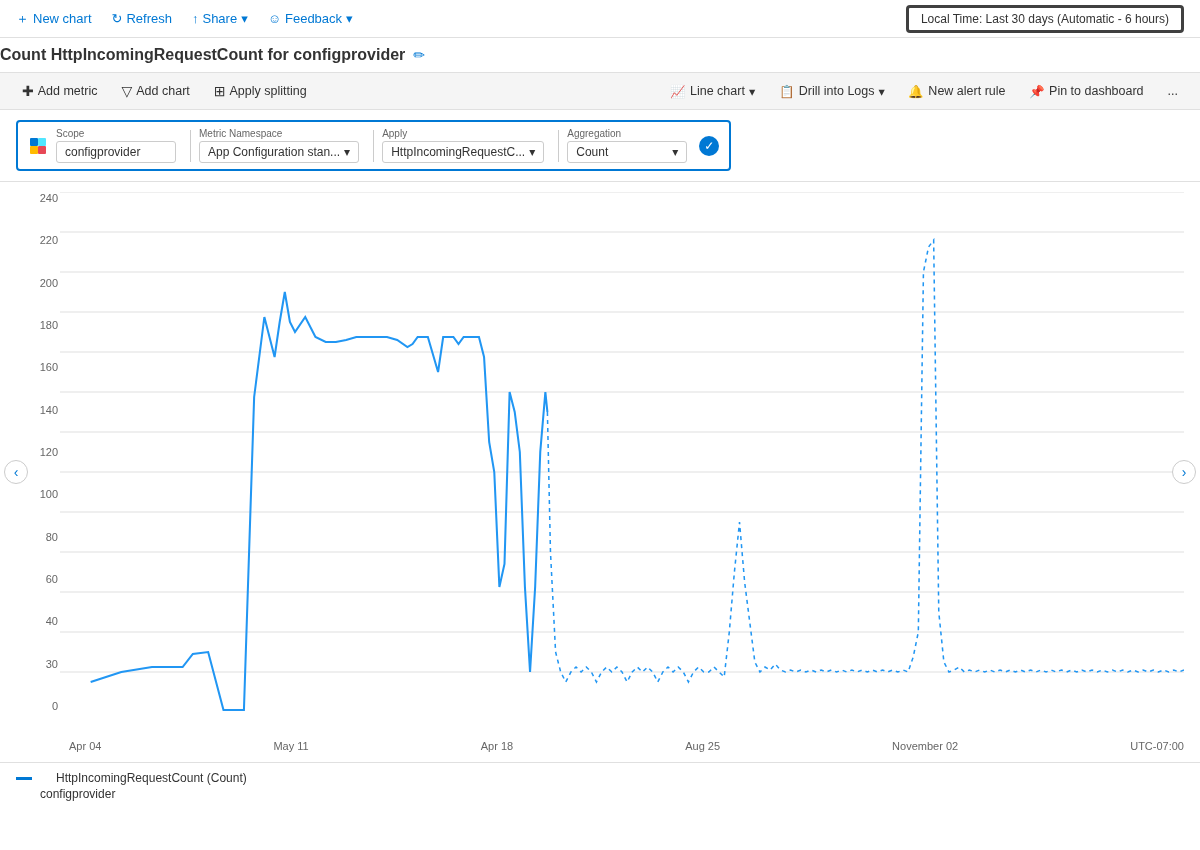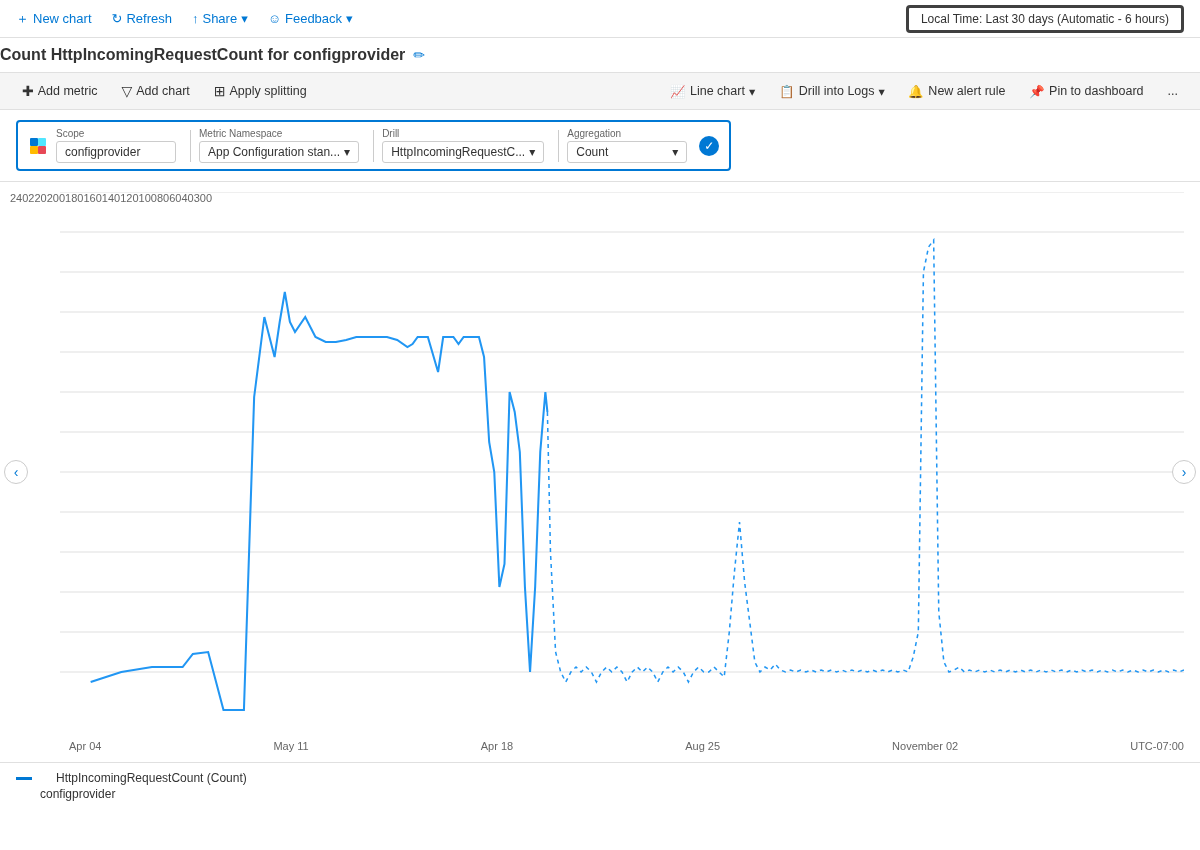--- a/index.html
+++ b/index.html
@@ -46,22 +46,22 @@
       border: 1px solid #ccc; border-radius: 3px; padding: 3px 8px; background: #fff;
       font-size: 12px; min-width: 120px; justify-content: space-between;
     }
     .selector-divider { width: 1px; background: #ccc; height: 32px; margin: 0 8px; }
     .check-circle { width: 20px; height: 20px; border-radius: 50%; background: #0078d4; display: flex; align-items: center; justify-content: center; color: #fff; font-size: 12px; margin-left: 6px; cursor: pointer; }
 
     .chart-area {
       position: relative; height: 580px; padding: 10px 60px 50px 60px; background: #fff;
     }
     .y-axis {
-      position: absolute; left: 10px; top: 10px; bottom: 36px;
-      display: flex; flex-direction: row; justify-content: space-between; width: 48px;
+      position: absolute; left: 10px; top: 10px; bottom: 50px;
+      display: flex; flex-direction: column; justify-content: space-between; align-items: flex-end; width: 48px;
     }
     .y-label { font-size: 11px; color: #666; }
     .x-axis {
       position: absolute; bottom: 10px; left: 69px; right: 16px;
       display: flex; justify-content: space-between; align-items: center;
     }
     .x-label { font-size: 11px; color: #666; }
     .chart-svg { position: absolute; left: 60px; right: 16px; top: 10px; bottom: 50px; }
     .nav-arrow {
       position: absolute; top: 50%; transform: translateY(-50%);
@@ -174,21 +174,21 @@
     <div class="selector-divider"></div>
     <div class="selector-group">
       <span class="selector-label">Metric Namespace</span>
       <div class="selector-dropdown">
         <span>App Configuration stan...</span>
         <span>▾</span>
       </div>
     </div>
     <div class="selector-divider"></div>
     <div class="selector-group">
-      <span class="selector-label">Drill</span>
+      <span class="selector-label">Apply</span>
       <div class="selector-dropdown">
         <span>HttpIncomingRequestC...</span>
         <span>▾</span>
       </div>
     </div>
     <div class="selector-divider"></div>
     <div class="selector-group">
       <span class="selector-label">Aggregation</span>
       <div class="selector-dropdown">
         <span>Count</span>

